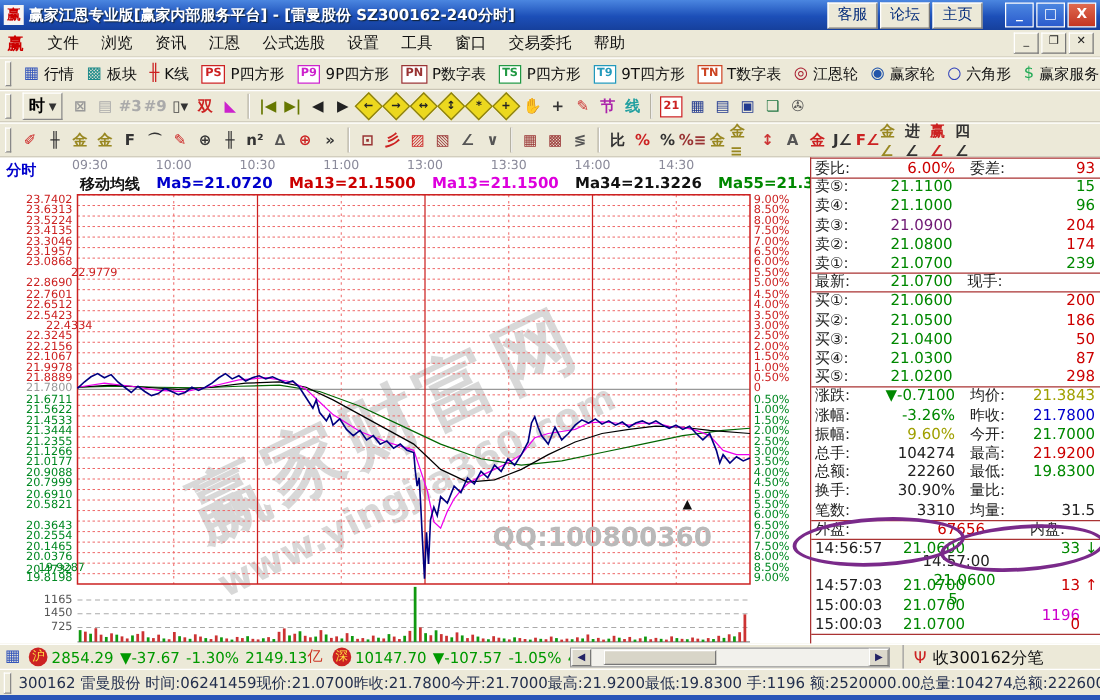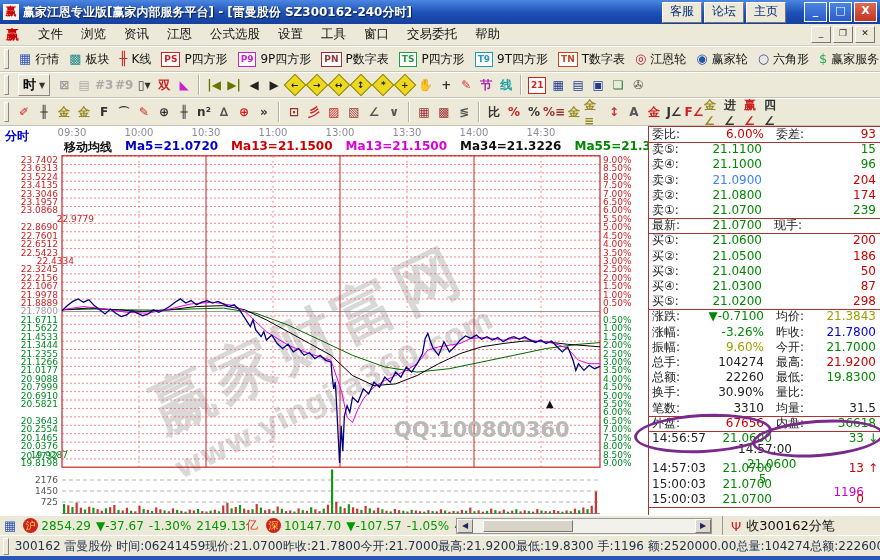--- a/index.html
+++ b/index.html
@@ -368,21 +368,21 @@
           <div class="axis-label pr" style="top: 257.205px; color: rgb(0, 136, 34);">4.50%</div>
           <div class="axis-label pr" style="top: 265.62px; color: rgb(0, 136, 34);">5.00%</div>
           <div class="axis-label pr" style="top: 274.035px; color: rgb(0, 136, 34);">5.50%</div>
           <div class="axis-label pr" style="top: 282.45px; color: rgb(0, 136, 34);">6.00%</div>
           <div class="axis-label pr" style="top: 290.865px; color: rgb(0, 136, 34);">6.50%</div>
           <div class="axis-label pr" style="top: 299.28px; color: rgb(0, 136, 34);">7.00%</div>
           <div class="axis-label pr" style="top: 307.695px; color: rgb(0, 136, 34);">7.50%</div>
           <div class="axis-label pr" style="top: 316.11px; color: rgb(0, 136, 34);">8.00%</div>
           <div class="axis-label pr" style="top: 324.525px; color: rgb(0, 136, 34);">8.50%</div>
           <div class="axis-label pr" style="top: 332.94px; color: rgb(0, 136, 34);">9.00%</div>
-          <div class="axis-label vl" style="top: 350px;">2176</div>
+          <div class="axis-label vl" style="top: 350px;">1165</div>
           <div class="axis-label vl" style="top: 361px;">1450</div>
           <div class="axis-label vl" style="top: 372px;">725</div>
         </div>
       <div class="watermark">
         <div class="l1">赢家财富网</div>
         <div class="l2">www.yingjia360.com</div>
       </div>
       <svg class="chart-svg" id="chart-svg" width="648" height="389">
           <line x1="62" y1="30" x2="600" y2="30" stroke="#ee6666" stroke-width="0.8" stroke-dasharray="2,2"></line>
           <line x1="62" y1="38.415" x2="600" y2="38.415" stroke="#ee6666" stroke-width="0.8" stroke-dasharray="2,2"></line>
@@ -583,21 +583,21 @@
           <span class="op-price" style="color: rgb(0, 136, 0);">21.1100</span>
           <span class="op-qty" style="color: rgb(0, 136, 0);">15</span>
         </div>
         <div class="op-row" style="top: 30.4px;">
           <span class="op-lab">卖④:</span>
           <span class="op-price" style="color: rgb(0, 136, 0);">21.1000</span>
           <span class="op-qty" style="color: rgb(0, 136, 0);">96</span>
         </div>
         <div class="op-row" style="top: 45.6px;">
           <span class="op-lab">卖③:</span>
-          <span class="op-price" style="color: #3b82f6;">21.0900</span>
+          <span class="op-price" style="color: #701a75;">21.0900</span>
           <span class="op-qty" style="color: rgb(204, 0, 0);">204</span>
         </div>
         <div class="op-row" style="top: 60.8px;">
           <span class="op-lab">卖②:</span>
           <span class="op-price" style="color: rgb(0, 136, 0);">21.0800</span>
           <span class="op-qty" style="color: rgb(204, 0, 0);">174</span>
         </div>
         <div class="op-row" style="top: 76px;">
           <span class="op-lab">卖①:</span>
           <span class="op-price" style="color: rgb(0, 136, 0);">21.0700</span>
@@ -672,21 +672,21 @@
           <span class="op-v1" style="color: rgb(34, 34, 34);">30.90%</span>
           <span class="op-lab2">量比:</span>
           <span class="op-v2" style="color: rgb(34, 34, 34);"></span>
         </div>
         <div class="op-row" style="top: 273.6px;">
           <span class="op-lab">笔数:</span>
           <span class="op-v1" style="color: rgb(34, 34, 34);">3310</span>
           <span class="op-lab2">均量:</span>
           <span class="op-v2" style="color: rgb(34, 34, 34);">31.5</span>
         </div>
-        <div class="op-row" style="top: 288.8px;">
+        <div class="op-row" style="top: 288.8px; gap: 24px;">
           <span class="op-lab">外盘:</span>
           <span class="op-v1" style="color: rgb(204, 0, 0);">67656</span>
           <span class="op-lab2">内盘:</span>
           <span class="op-v2" style="color: rgb(0, 136, 0);">36618</span>
         </div>
         <div class="op-sep" style="top: 288.8px;"></div>
         <div class="op-sep" style="top: 304px;"></div>
         <div class="op-row" style="top: 304px;">
           <span class="op-time">14:56:57</span>
           <span class="op-price" style="color: rgb(0, 136, 0);">21.0600</span>

